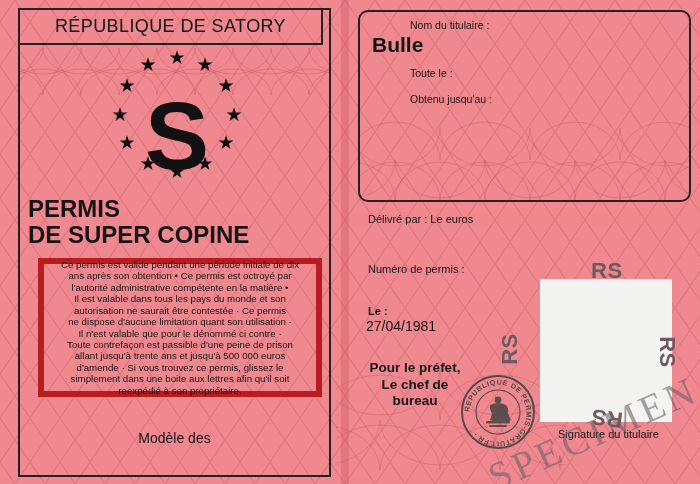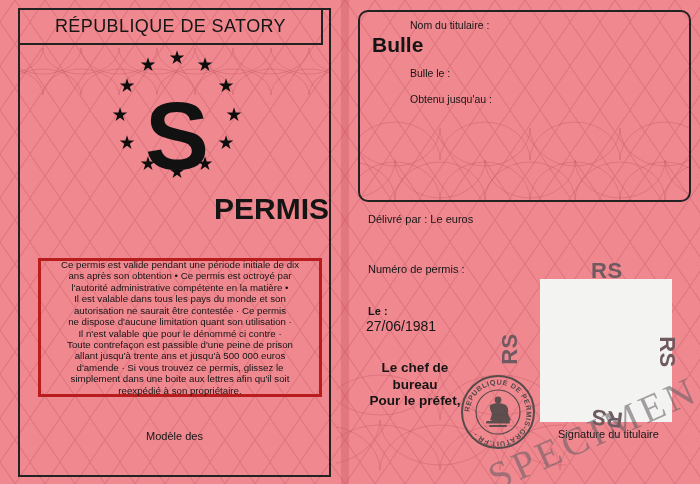--- a/index.html
+++ b/index.html
@@ -16,28 +16,28 @@
   
   .left-panel{position:absolute;left:18px;top:8px;width:313px;height:469px;
     border:2px solid #222;box-sizing:border-box;z-index:2;}
   .title-box{position:absolute;left:-2px;top:-2px;width:305px;height:37px;
     border:2px solid #222;box-sizing:border-box;display:flex;align-items:center;justify-content:center;}
   .title-box span{font-size:18px;letter-spacing:.4px;font-weight:500;}
   .emblem{position:absolute;left:0;top:40px;width:309px;height:170px;}
   .emblem .star{position:absolute;font-size:19px;color:#0d0d0d;transform:translate(-50%,-50%);}
   .emblem .big-letter{position:absolute;left:157px;top:86px;transform:translate(-50%,-50%);
     font-size:96px;font-weight:bold;line-height:1;color:#111;}
-  .heading{position:absolute;left:0;top:186px;width:309px;text-align:right;
-    font-weight:bold;font-size:30px;line-height:26px;}
+  .heading{position:absolute;left:0;top:186px;width:309px;text-align:left;
+    font-weight:bold;font-size:24px;line-height:26px;padding-left:8px;}
   .terms-box{position:absolute;left:18px;top:248px;width:284px;height:139px;
-    border:3px solid #b91c1c;box-sizing:border-box;display:flex;align-items:center;justify-content:center;}
+    border:6px solid #b91c1c;box-sizing:border-box;display:flex;align-items:center;justify-content:center;}
   .terms-box p{margin:0;font-size:9.7px;line-height:11.4px;text-align:center;
     white-space:pre-line;font-weight:500;}
   .left-footer{position:absolute;left:0;top:420px;width:309px;text-align:center;}
-  .left-footer .f1{font-size:11px;}
+  .left-footer .f1{font-size:14px;}
   .left-footer .f2{font-size:15px;letter-spacing:.3px;}
 
   
   .holder-box{position:absolute;left:358px;top:10px;width:333px;height:192px;
     border:2px solid #222;border-radius:10px;box-sizing:border-box;z-index:2;}
   .holder-box .lbl{position:absolute;left:14px;font-size:10.5px;margin-left:36px;}
   .holder-box .name{position:absolute;left:12px;top:21px;font-size:21px;font-weight:bold;}
   .issued{position:absolute;left:368px;top:212px;font-size:11px;line-height:14.5px;z-index:2;}
   .num-label{position:absolute;left:368px;top:263px;font-size:11px;font-weight:normal;z-index:2;}
   .num-value{position:absolute;left:366px;top:277px;font-size:14px;letter-spacing:.4px;z-index:2;}
@@ -126,20 +126,21 @@
       <span class="star" style="left:128px;top:113px">★</span>
       <span class="star" style="left:107px;top:92px">★</span>
       <span class="star" style="left:100px;top:64px">★</span>
       <span class="star" style="left:107px;top:35px">★</span>
       <span class="star" style="left:128px;top:14px">★</span>
       <span class="big-letter">S</span>
     </div>
 
     <div class="heading">
       <div>PERMIS</div>
+      <div>DE SUPER COPINE</div>
     </div>
 
     <div class="terms-box">
       <p>Ce permis est valide pendant une période initiale de dix
 ans après son obtention • Ce permis est octroyé par
 l'autorité administrative compétente en la matière •
 Il est valable dans tous les pays du monde et son
 autorisation ne saurait être contestée · Ce permis
 ne dispose d'aucune limitation quant son utilisation ·
 Il n'est valable que pour le dénommé ci contre ·
@@ -151,35 +152,35 @@
     </div>
 
     <div class="left-footer">
       <div class="f1">Modèle des</div>
     </div>
   </div>
 
   <div class="holder-box">
     <span class="lbl" style="top:7px">Nom du titulaire :</span>
     <span class="name">Bulle</span>
-    <span class="lbl" style="top:55px">Bulle le :</span>
+    <span class="lbl" style="top:55px">Toute le :</span>
     <span class="lbl" style="top:81px">Obtenu jusqu'au :</span>
   </div>
 
   <div class="issued">
     <div>Délivré par : Le euros</div>
   </div>
 
   <div class="num-label">Numéro de permis :</div>
   <div class="date-label">Le :</div>
-  <div class="date-value">27/06/1981</div>
+  <div class="date-value">27/04/1981</div>
 
   <div class="prefect">
+    <div>Pour le préfet,</div>
     <div>Le chef de bureau</div>
-    <div>Pour le préfet,</div>
   </div>
 
   <svg class="stamp" width="78" height="78" viewBox="0 0 78 78">
     <defs>
       <path id="stamp-arc" d="M10.5,39 A28.5,28.5 0 1 1 10.49,39.3" fill="none"></path>
     </defs>
     <g stroke="#454543" fill="none" opacity="0.9">
       <circle cx="39" cy="39" r="36" stroke-width="2"></circle>
       <circle cx="39" cy="39" r="22" stroke-width="1.2"></circle>
     </g>

